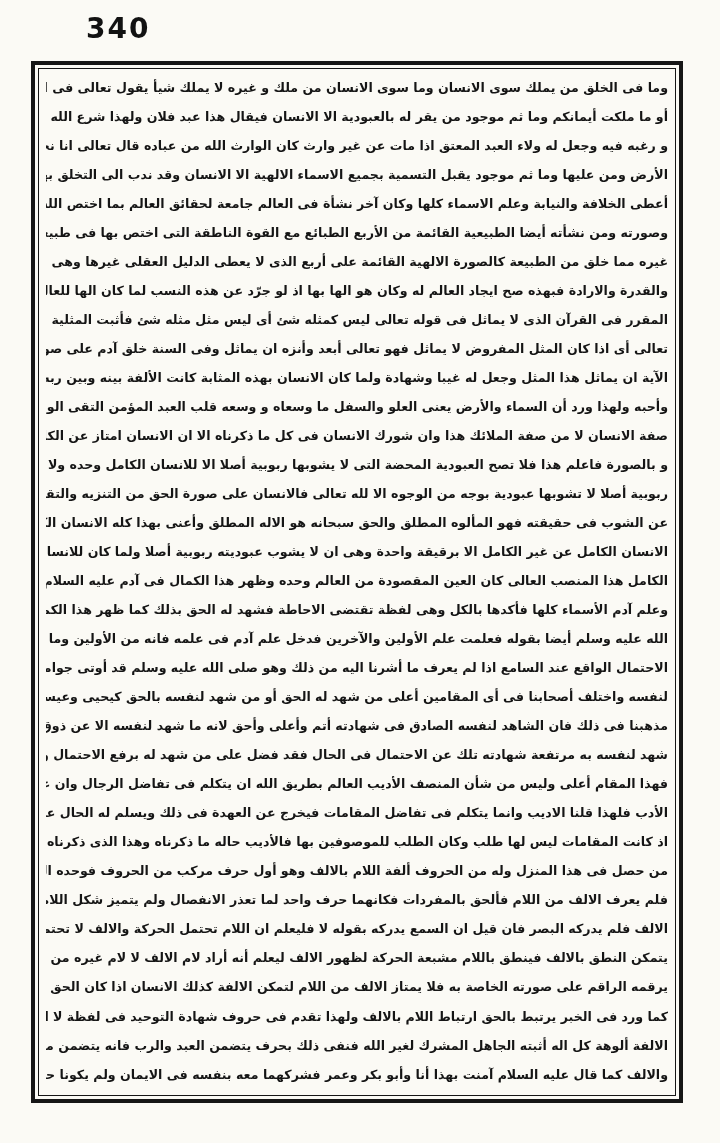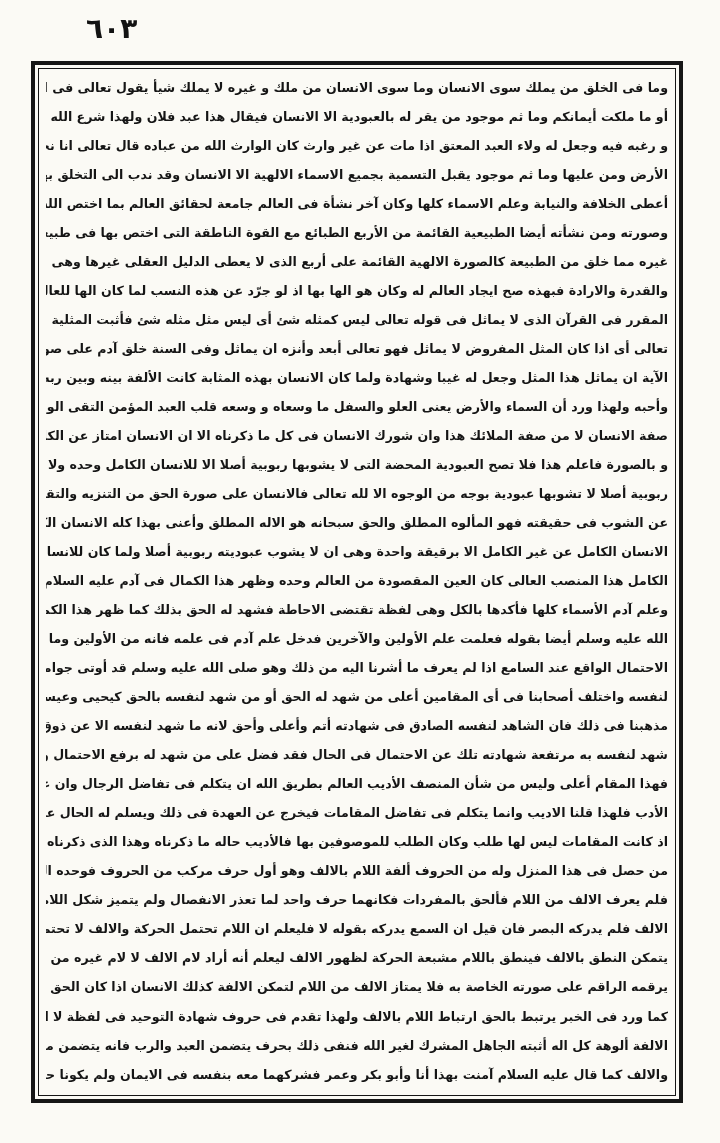--- a/index.html
+++ b/index.html
@@ -56,21 +56,21 @@
     text-align: justify;
     text-align-last: justify;
     text-justify: inter-word;
     white-space: nowrap;
     overflow: hidden;
   }
 </style>
 </head>
 <body>
 
-<div class="page-number">٦٠٣</div>
+<div class="page-number">340</div>
 
 <div class="frame-outer">
   <div class="frame-inner">
     <div class="lines" id="lines">
         <div class="line">وما فى الخلق من يملك سوى الانسان وما سوى الانسان من ملك و غيره لا يملك شيأ يقول تعالى فى اثبات الملك للانسان</div>
         <div class="line">أو ما ملكت أيمانكم وما ثم موجود من يقر له بالعبودية الا الانسان فيقال هذا عبد فلان ولهذا شرع الله له العتق</div>
         <div class="line">و رغبه فيه وجعل له ولاء العبد المعتق اذا مات عن غير وارث كان الوارث الله من عباده قال تعالى انا نحن نرث</div>
         <div class="line">الأرض ومن عليها وما ثم موجود يقبل التسمية بجميع الاسماء الالهية الا الانسان وقد ندب الى التخلق بها ولهذا</div>
         <div class="line">أعطى الخلافة والنيابة وعلم الاسماء كلها وكان آخر نشأة فى العالم جامعة لحقائق العالم بما اختص الله بها ملكه كله</div>
         <div class="line">وصورته ومن نشأته أيضا الطبيعية القائمة من الأربع الطبائع مع القوة الناطقة التى اختص بها فى طبيعته دون</div>

